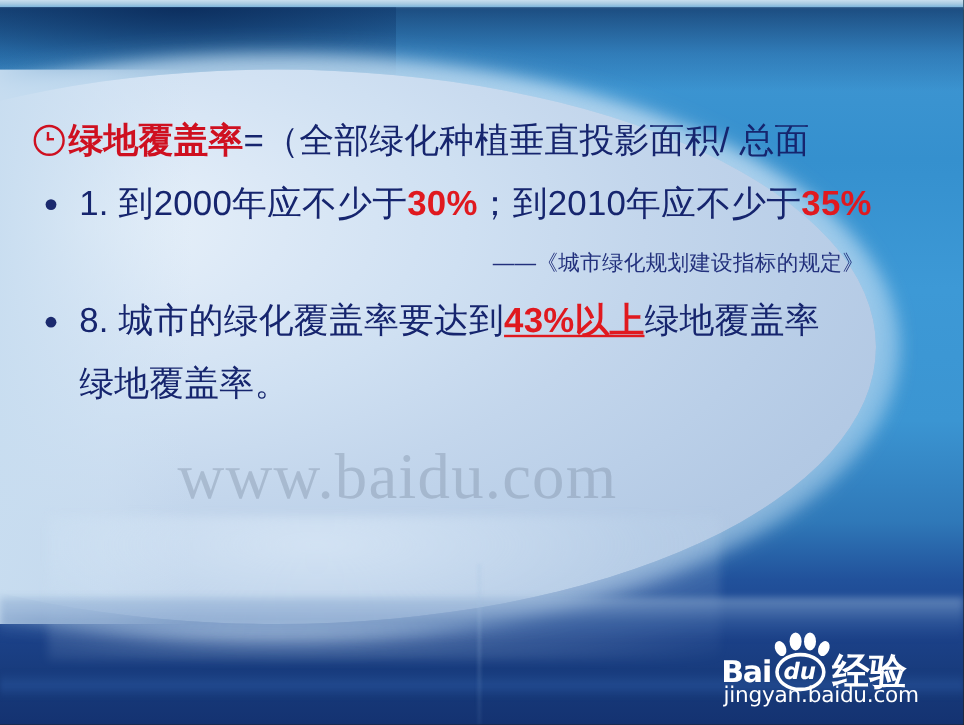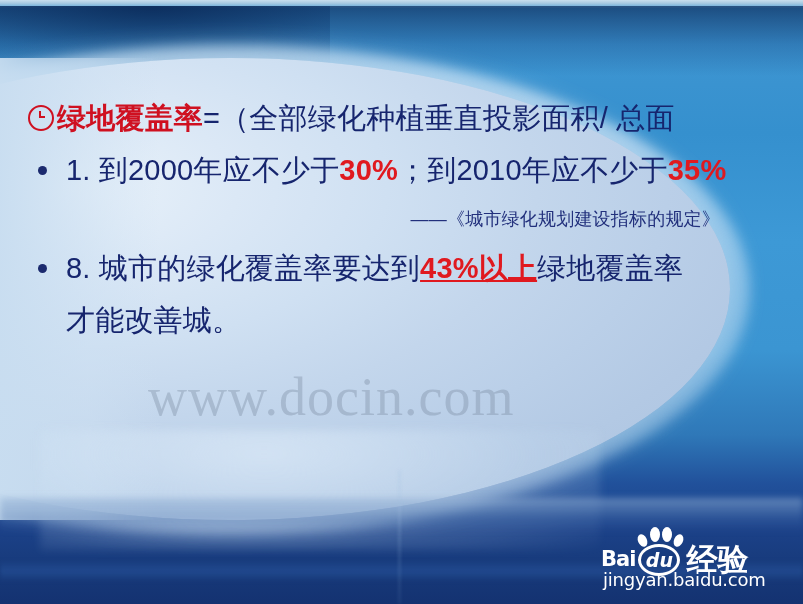--- a/index.html
+++ b/index.html
@@ -194,21 +194,21 @@
     color: #ffffff;
     user-select: none;
   }
   .baidu-main {
     position: absolute;
     left: 0; top: 10px;
     display: flex;
     align-items: flex-end;
   }
   .baidu-bai {
-    font-size: 21px;
+    font-size: 25px;
     font-weight: 700;
     letter-spacing: -1px;
     line-height: 33px;
     font-family: "DejaVu Sans", "Liberation Sans", sans-serif;
   }
   .paw {
     position: relative;
     width: 48px; height: 50px;
     margin-left: 1px;
   }
@@ -261,21 +261,21 @@
   <div class="top-dark"></div>
   <div class="top-dark-left"></div>
   <div class="bubble-soft"></div>
   <div class="bubble"></div>
   <div class="bubble-left-fade"></div>
   <div class="glow-lower"></div>
   <div class="band-lower"></div>
   <div class="bottom-streak"></div>
   <div class="vseam"></div>
 
-  <div class="docin">www.docin.com</div>
+  <div class="docin">www.baidu.com</div>
 
   <div class="body-text">
 
     <div class="row">
       <span class="clock-icon"></span><span class="term">绿地覆盖率</span><span>=（全部绿化种植垂直投影面积/ 总面</span>
     </div>
 
 
     <div class="bullet-row">
       <span class="dot"></span>
@@ -283,21 +283,21 @@
     </div>
 
     <div class="cite">——《城市绿化规划建设指标的规定》</div>
 
     <div class="bullet-row">
       <span class="dot"></span>
       <span>8. 城市的绿化覆盖率要达到</span><span class="red-u">43%以上</span><span>绿地覆盖率</span>
     </div>
 
     <div class="row indent">
-      <span>才能改善城。</span>
+      <span>绿地覆盖率。</span>
     </div>
 
 
   </div>
 
   <div class="baidu">
     <div class="baidu-main">
       <span class="baidu-bai">Bai</span>
       <span class="paw">
         <span class="toe t1"></span>

